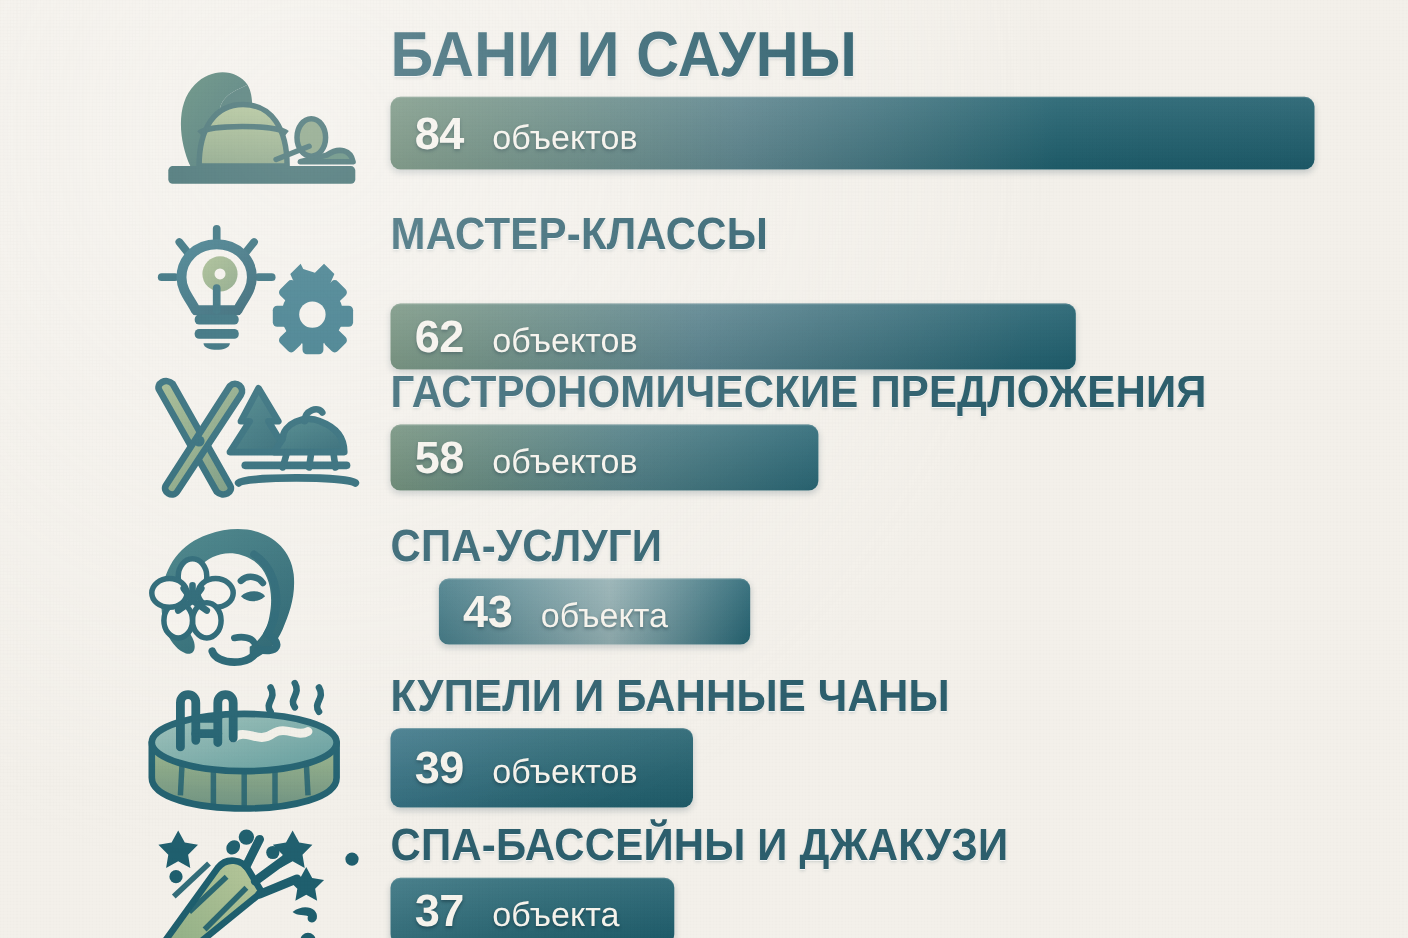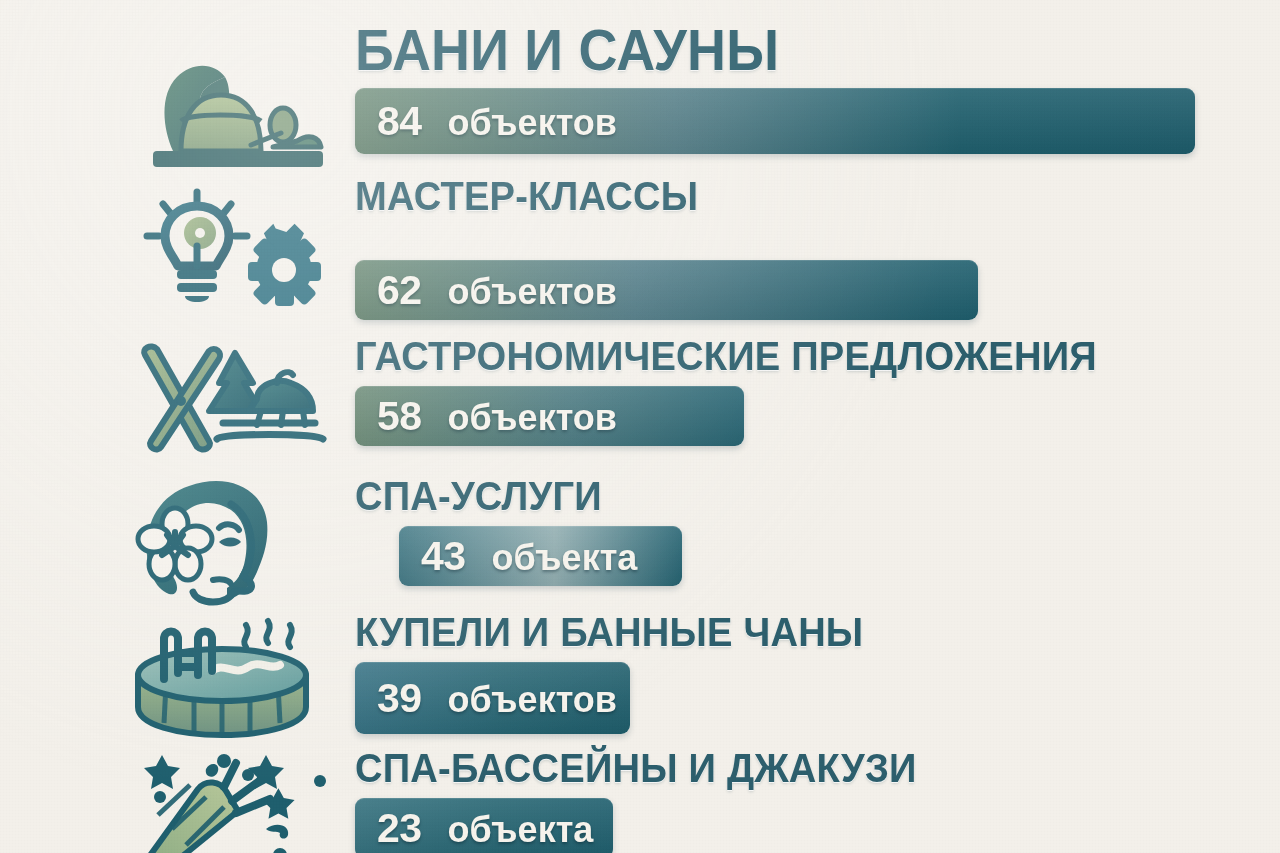--- a/index.html
+++ b/index.html
@@ -99,32 +99,32 @@
     align-items: baseline;
     gap: 26px;
   }
   .bar-value {
     font-weight: 700;
     font-size: 41px;
     line-height: 1;
     letter-spacing: -0.5px;
   }
   .bar-unit {
-    font-weight: 700;
-    font-size: 36px;
+    font-weight: 400;
+    font-size: 31px;
     line-height: 1;
   }
 
   
   #row-0 { top: 18px; height: 170px; }
   #row-0 .icon-cell { top: 10px; height: 160px; }
   #row-0 .cat-title { font-size: 58px; line-height: 64px; margin-bottom: 6px; }
   #row-0 .bar { height: 66px; width: 840px; }
 
-  #row-1 { top: 172px; height: 142px; }
+  #row-1 { top: 188px; height: 142px; }
   #row-1 .icon-cell { top: 2px; height: 140px; }
   #row-1 .cat-title { font-size: 41px; line-height: 48px; margin-bottom: 6px; }
   #row-1 .bar { height: 60px; width: 623px; margin-top: 40px; }
 
   #row-2 { top: 332px; height: 140px; }
   #row-2 .icon-cell { top: 0px; height: 140px; }
   #row-2 .cat-title { font-size: 41px; line-height: 48px; margin-bottom: 6px; }
   #row-2 .bar { height: 60px; width: 389px; }
 
   #row-3 { top: 472px; height: 138px; }
@@ -424,21 +424,21 @@
           <circle cx="152" cy="110" r="7"></circle>
           <path d="M78 24 C82 16 92 18 90 26 C88 34 76 34 78 24 Z"></path>
           <path d="M138 84 C148 76 162 80 160 90 C158 96 150 94 152 88 C150 86 142 88 138 84 Z"></path>
         </g>
       </svg>
     </div>
     <div class="content-cell">
       <div class="cat-title">СПА-БАССЕЙНЫ И ДЖАКУЗИ</div>
       <div class="bar" style="background:linear-gradient(90deg,#36727f 0%,#276673 55%,#1f5f6e 100%);">
         <div class="bar-label">
-          <span class="bar-value">23</span>
+          <span class="bar-value">37</span>
           <span class="bar-unit">объекта</span>
         </div>
       </div>
     </div>
   </div>
 
 </div>
 
 <div class="grain"></div>
 

